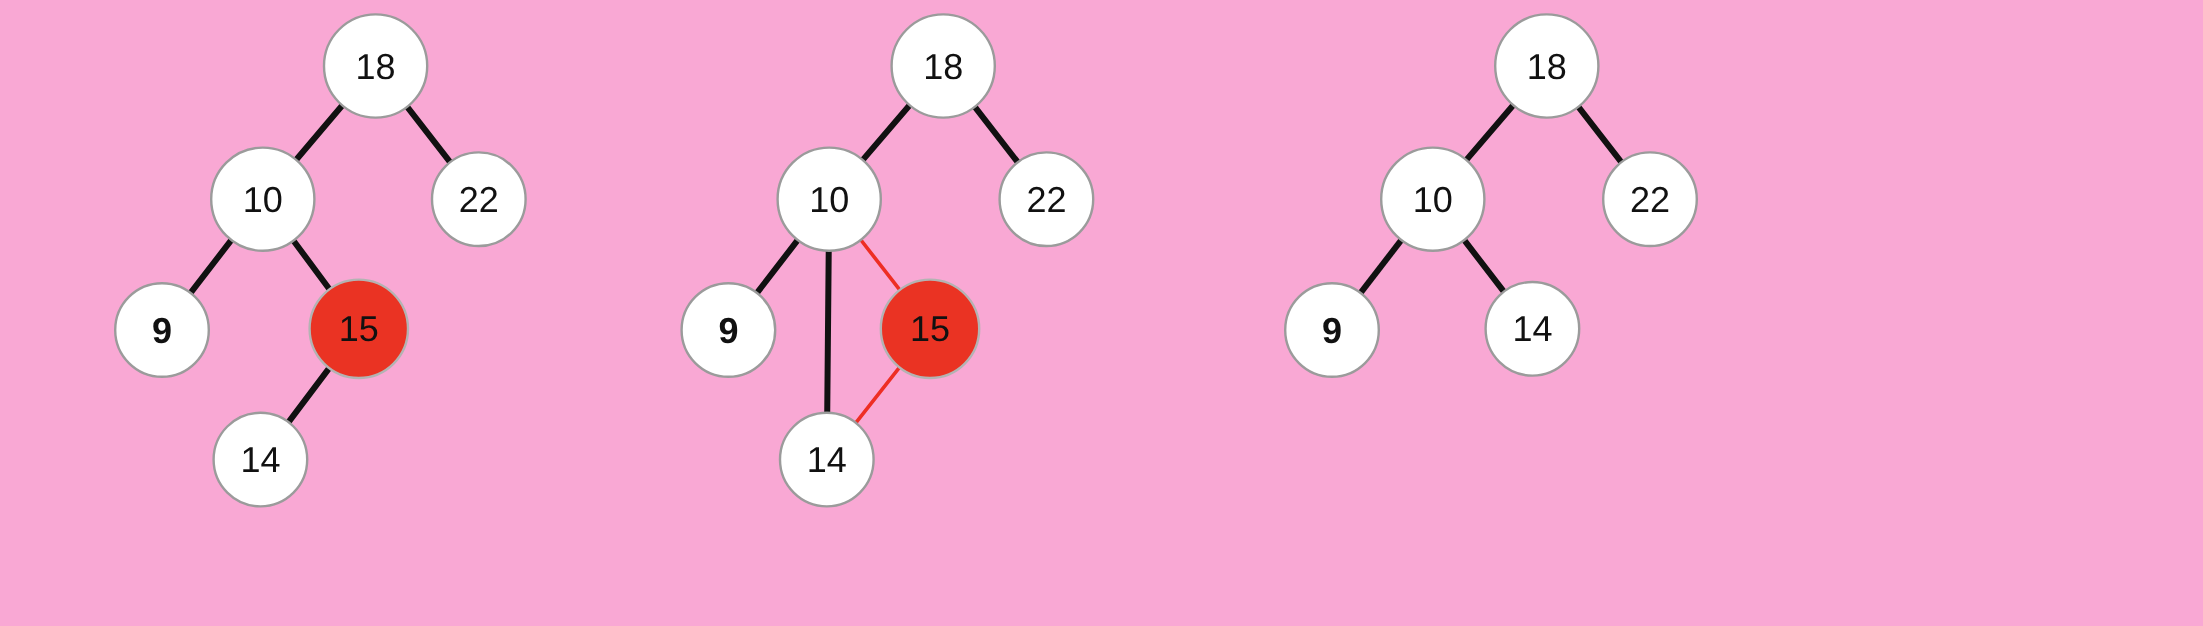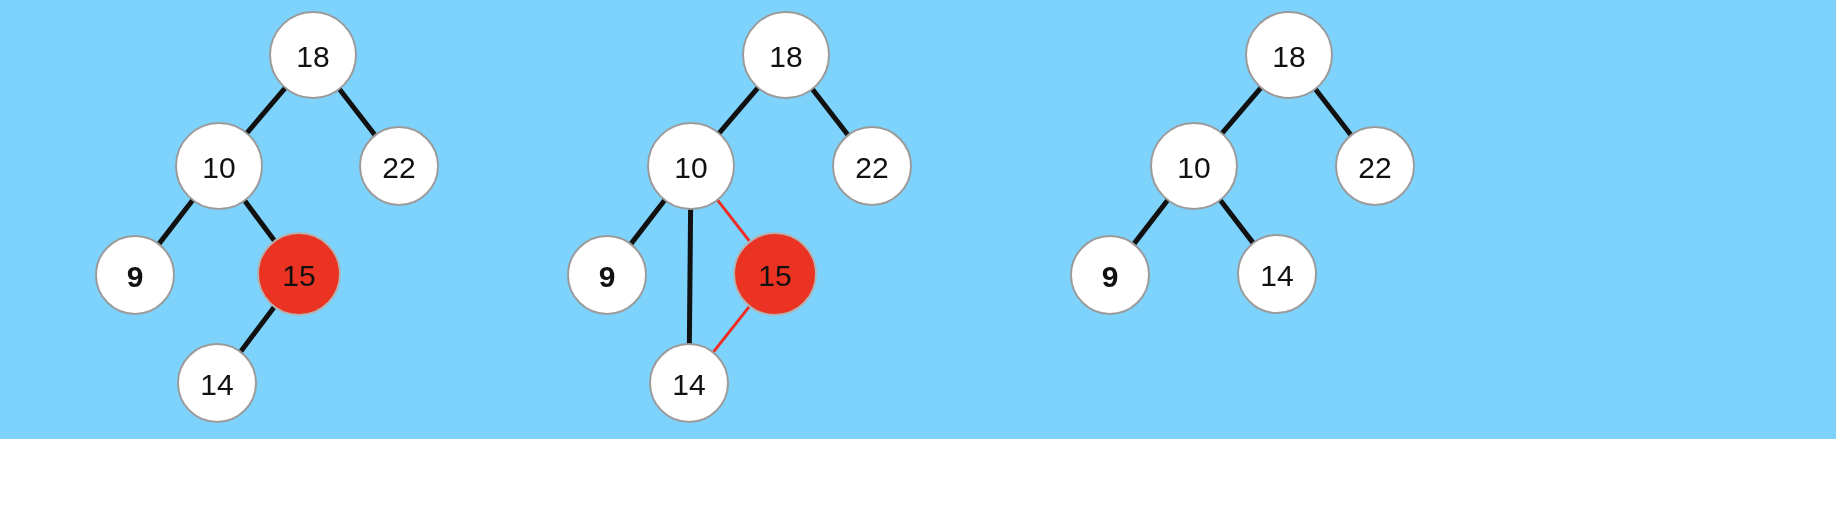--- a/index.html
+++ b/index.html
@@ -9,22 +9,22 @@
   }
   body {
     width: 1836px;
     height: 522px;
     font-family: "Liberation Sans", sans-serif;
     overflow: hidden;
   }
   #figure {
     position: relative;
     width: 1836px;
-    height: 439px;
-    background: #7dd3fc;
+    height: 522px;
+    background: #f9a8d4;
   }
   .tree-svg {
     display: block;
   }
   .node-circle {
     stroke-width: 2;
   }
   .node-circle.plain {
     fill: #ffffff;
     stroke: #9b9b9b;

